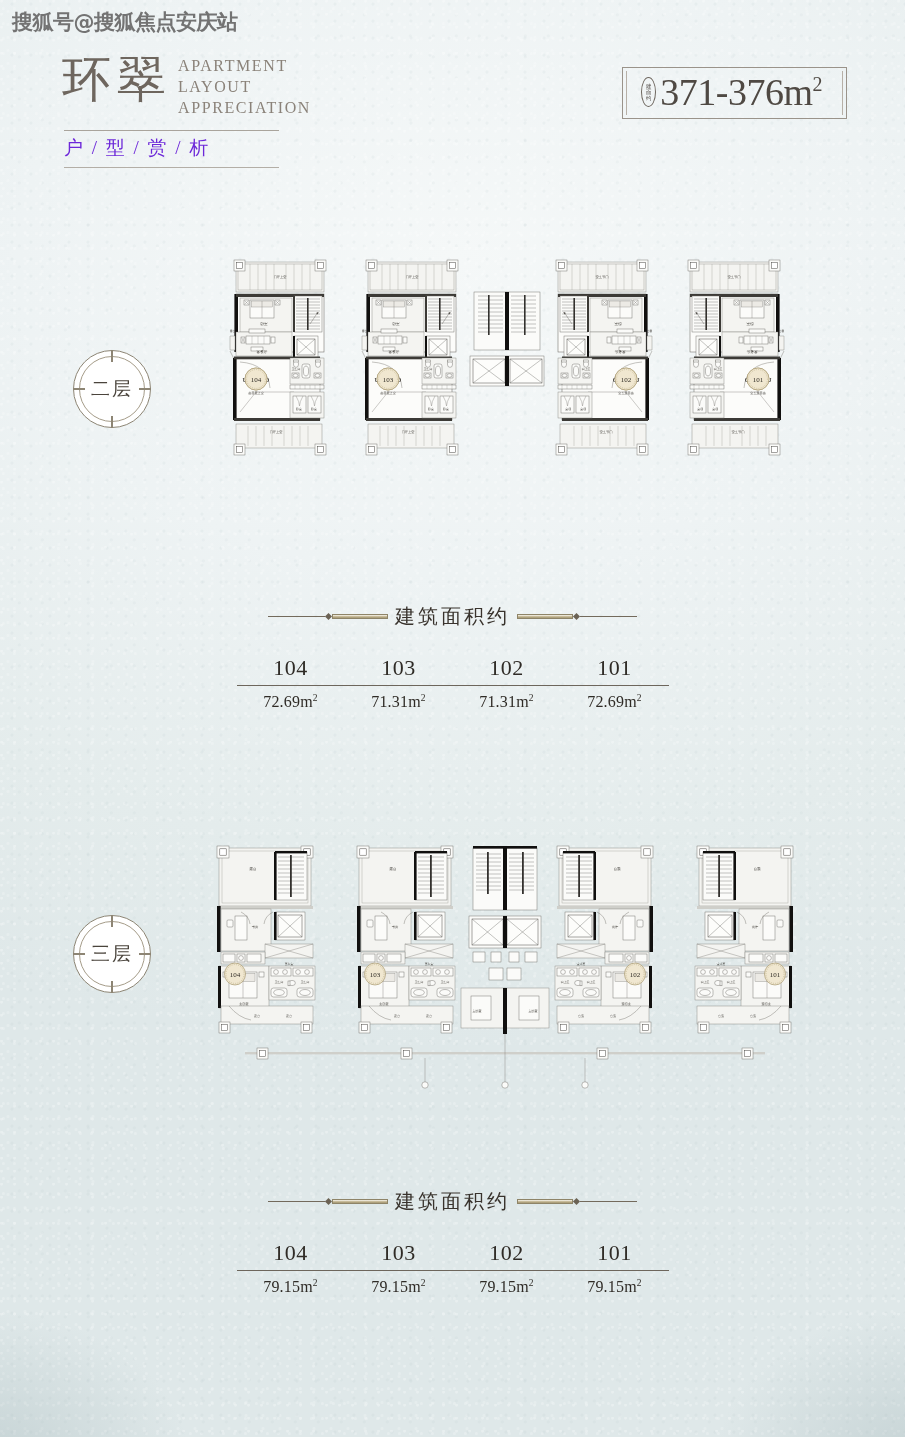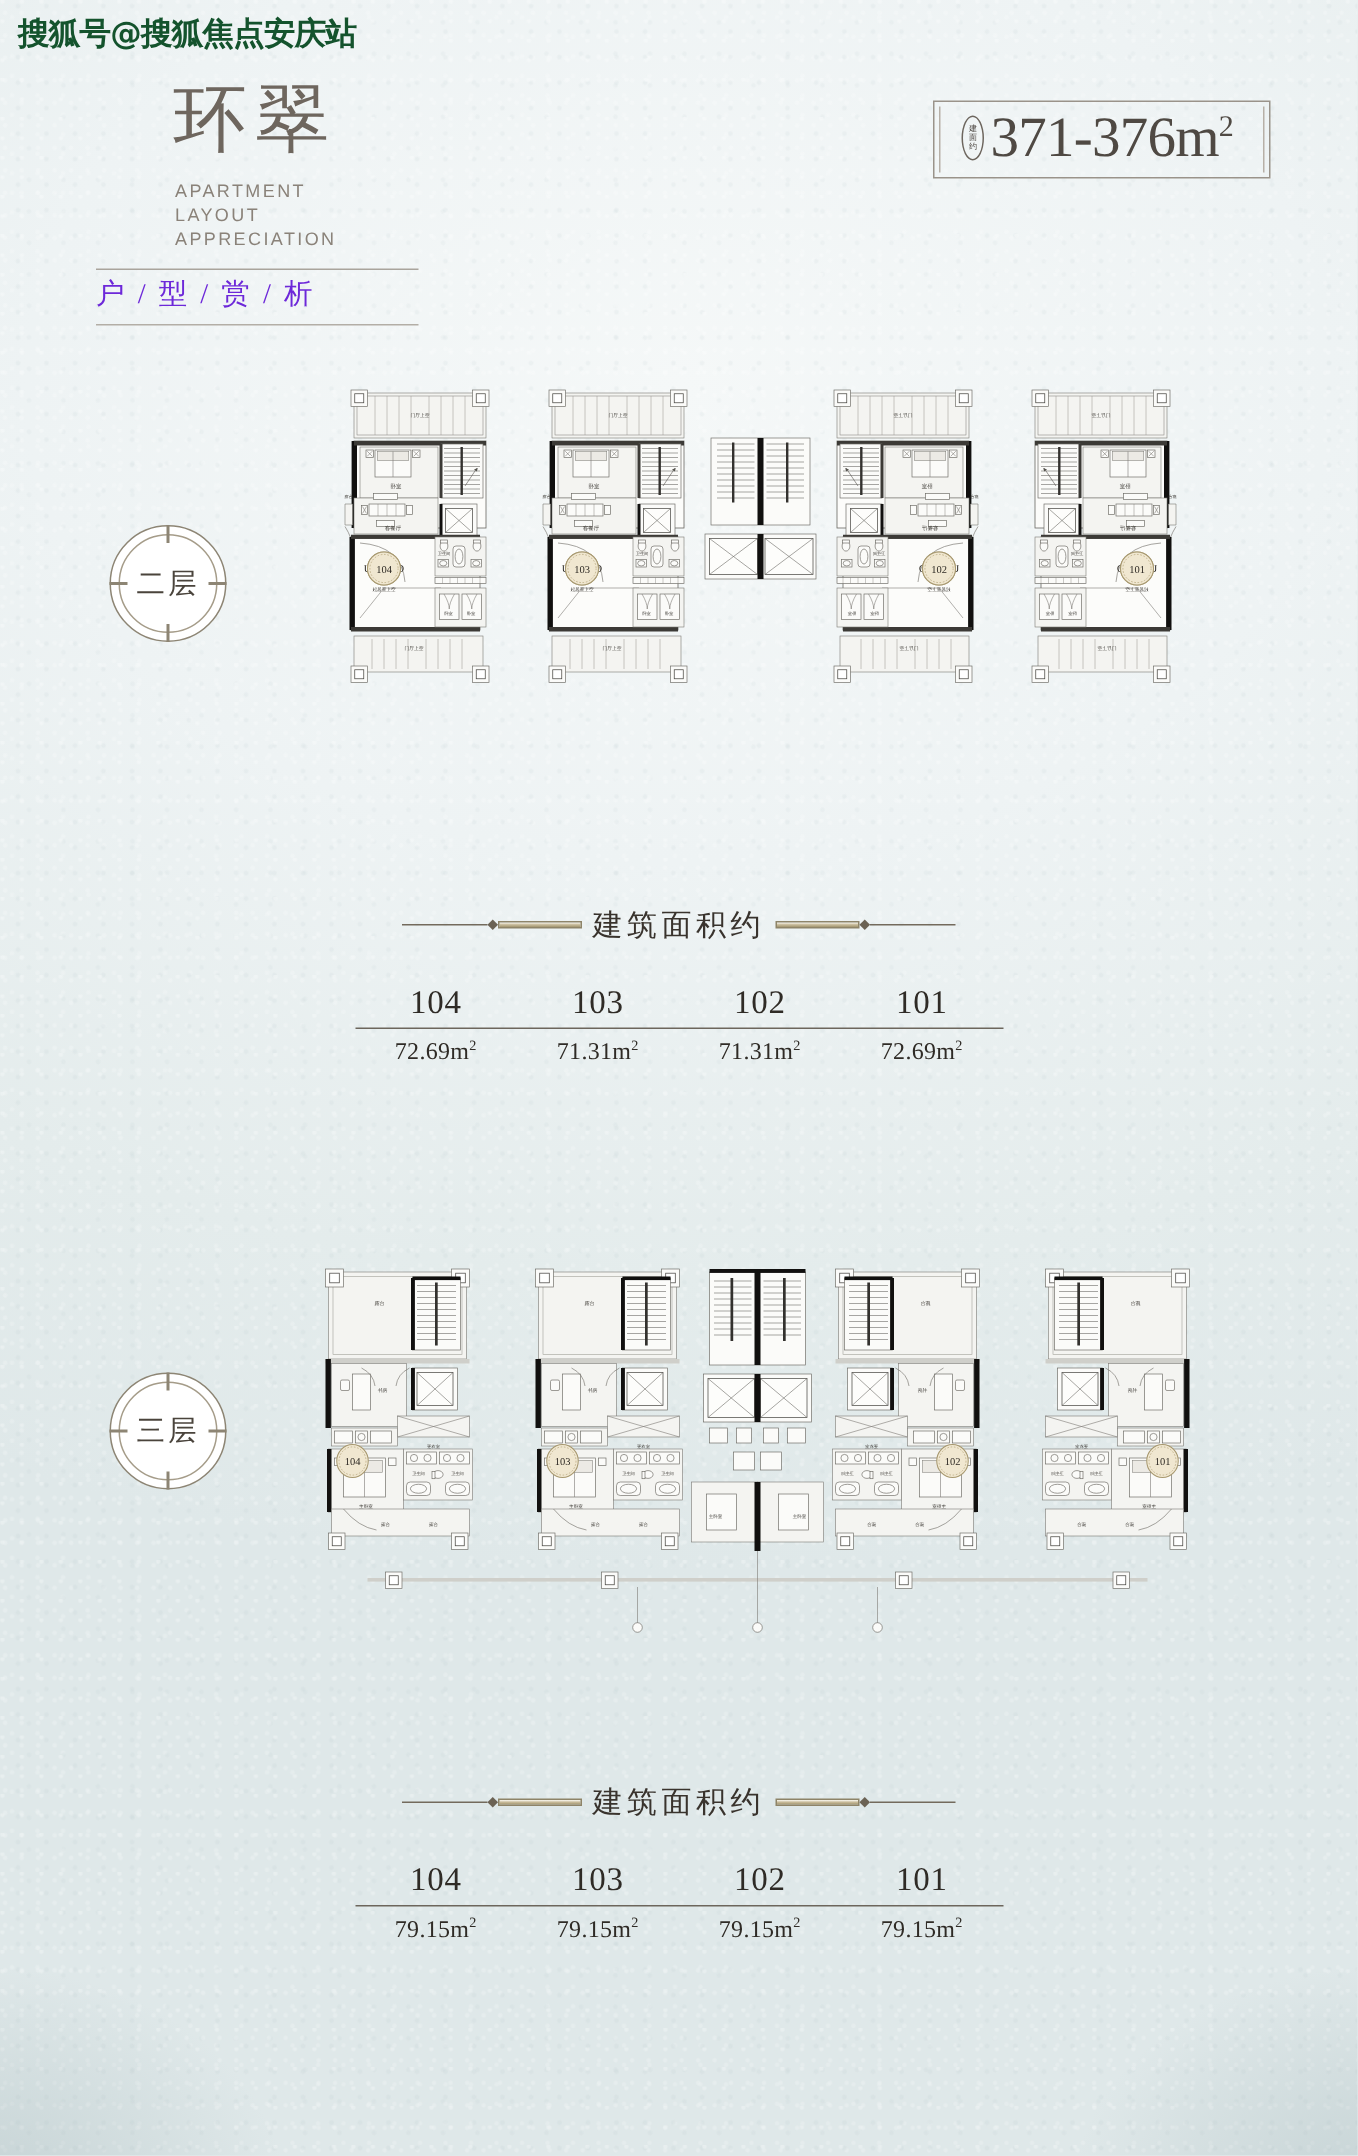--- a/index.html
+++ b/index.html
@@ -39,36 +39,36 @@
   }
   #mtn-left { left: -40px; width: 290px;
     background: radial-gradient(ellipse 100% 170% at 8% 125%, #9fb3b6 0%, rgba(159,179,182,.35) 48%, transparent 72%); }
   #mtn-right { right: -40px; width: 290px;
     background: radial-gradient(ellipse 100% 170% at 92% 125%, #9fb3b6 0%, rgba(159,179,182,.35) 48%, transparent 72%); }
 
   
   #watermark {
     position: absolute; left: 12px; top: 8px;
     font-family: "DejaVu Sans", sans-serif;
-    font-size: 21px; font-weight: 700; color: #14532d;
+    font-size: 21px; font-weight: 700; color: #737373;
     letter-spacing: -0.5px; white-space: nowrap; z-index: 40;
   }
 
   
   #header { position: absolute; left: 0; top: 55px; width: 905px; height: 110px; z-index: 20; }
   .logo-block { position: absolute; left: 62px; top: 0; }
-  .logo-row { display: flex; align-items: center; gap: 16px; flex-direction: column; }
+  .logo-row { display: flex; align-items: flex-start; gap: 6px; }
   .logo-cn {
     font-family: "DejaVu Sans", sans-serif;
     font-size: 49px; font-weight: 300; color: #6e665e;
     letter-spacing: 6px; line-height: 1;
   }
   .logo-en {
-    font-family: Liberation Sans, sans-serif;
-    font-size: 12px; color: #8a8279; letter-spacing: 1.6px;
+    font-family: Liberation Serif, serif;
+    font-size: 16px; color: #8a8279; letter-spacing: 1.6px;
     line-height: 1.32; padding-bottom: 3px; text-transform: uppercase;
   }
   .logo-rule { width: 215px; height: 1px; background: #a9a49c; margin: 9px 0 7px 2px; }
   .logo-sub {
     font-family: Liberation Serif, serif;
     font-size: 19px; color: #6d28d9; letter-spacing: 2px; line-height: 1;
     padding-left: 2px;
   }
   .logo-rule2 { width: 215px; height: 1px; background: #b3aea6; margin-top: 10px; margin-left: 2px; }
 

